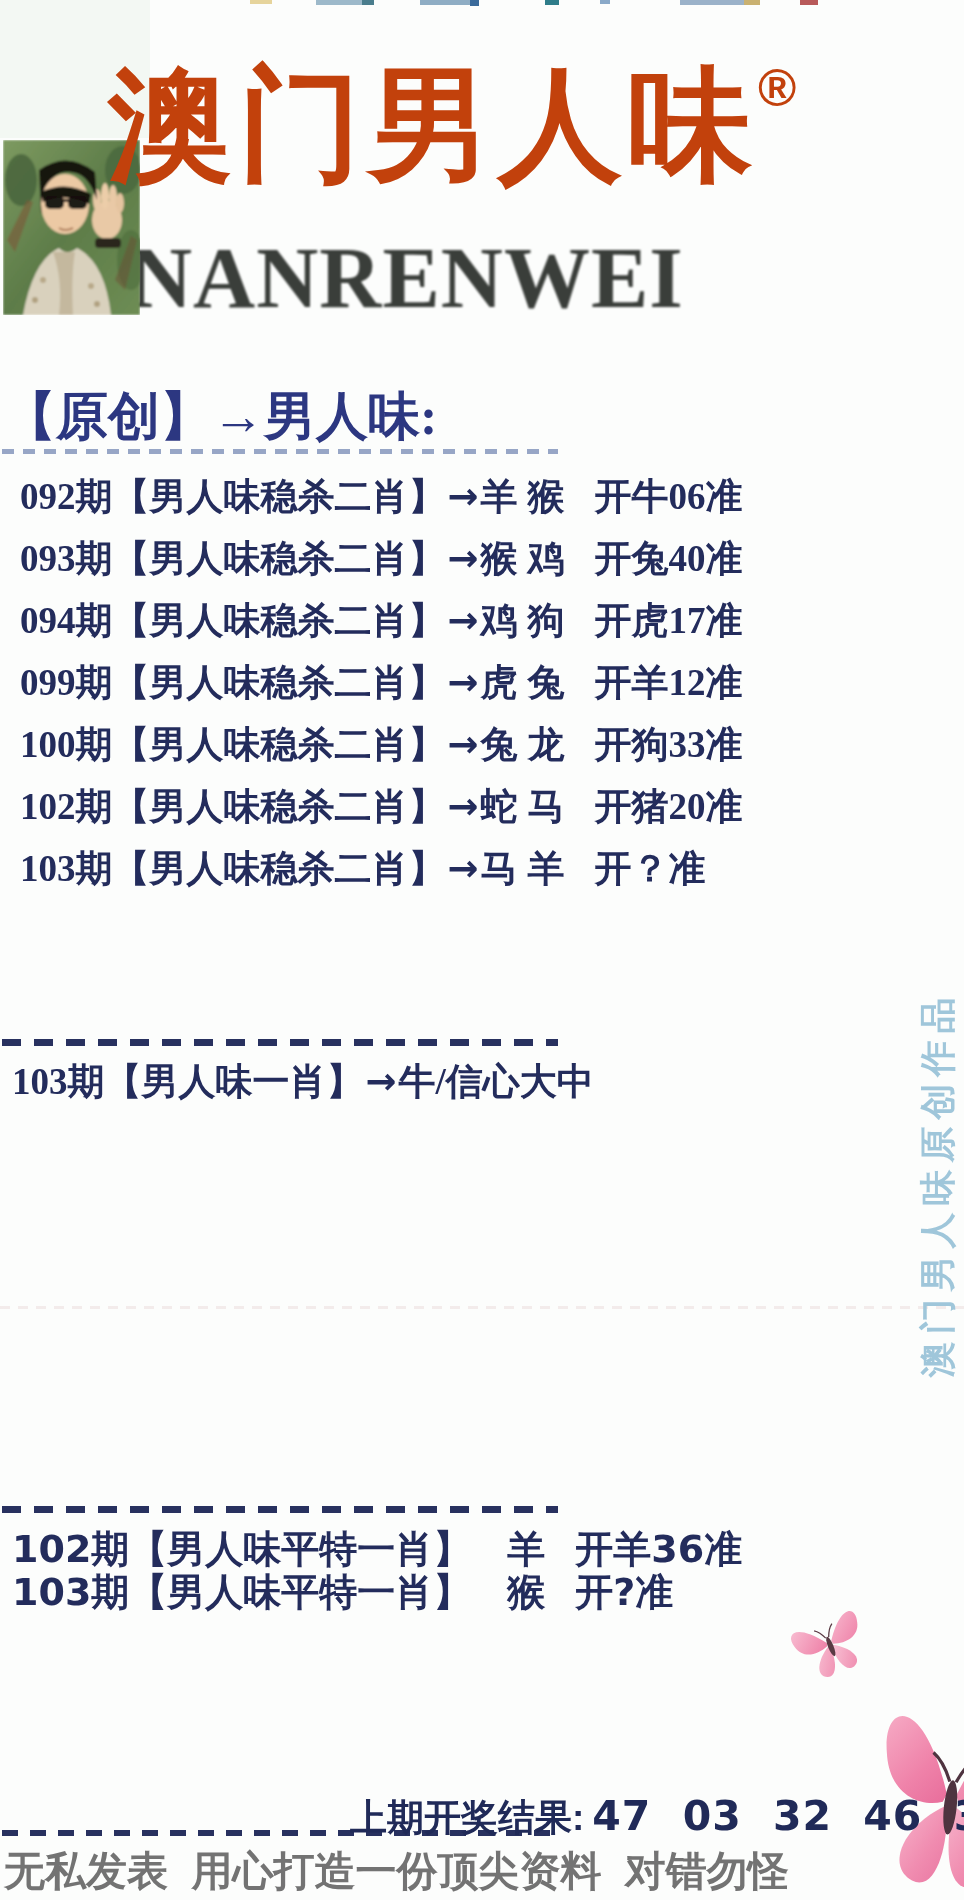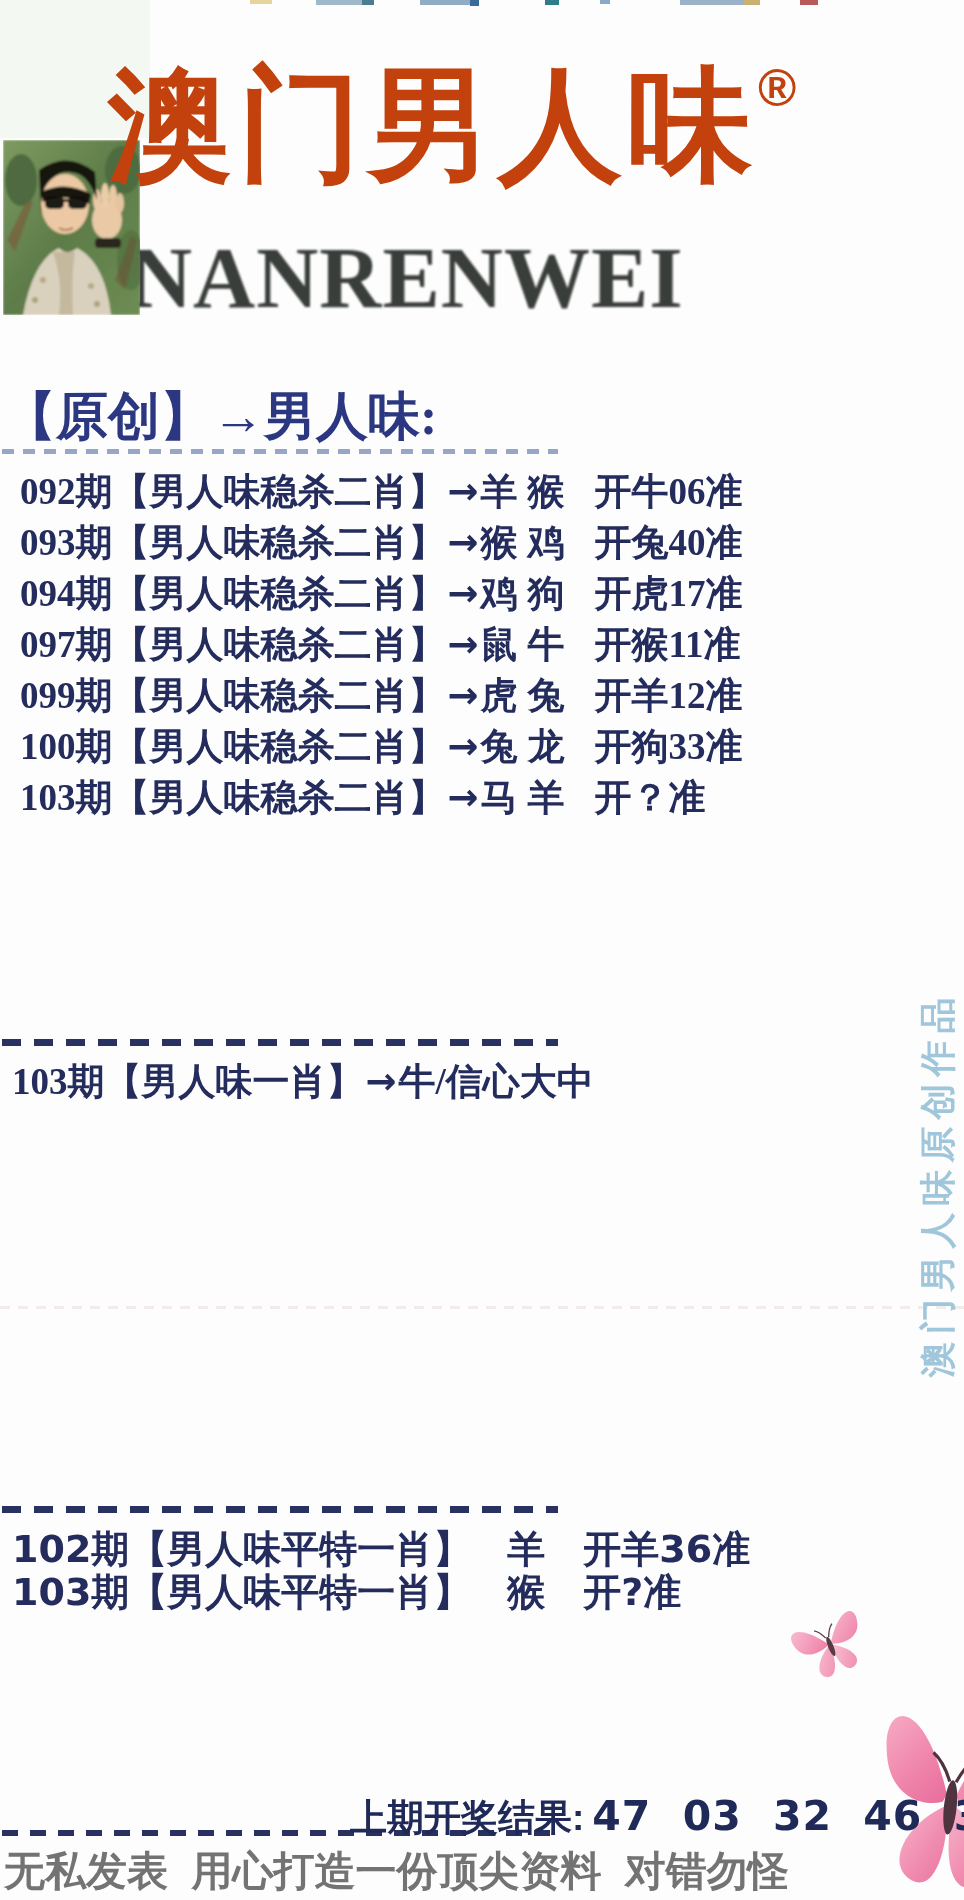--- a/index.html
+++ b/index.html
@@ -34,29 +34,29 @@
          background:repeating-linear-gradient(90deg,#28315f 0 19px,transparent 19px 32px);}
   .dash4{left:2px;top:1830px;width:560px;height:6px;z-index:1;
          background:repeating-linear-gradient(90deg,#28315f 0 16px,transparent 16px 28px);}
   .dash-faint{left:0;top:1306px;width:964px;height:3px;opacity:.5;
          background:repeating-linear-gradient(90deg,#eadada 0 10px,transparent 10px 18px);}
 
   
   .list{position:absolute;white-space:nowrap;font-weight:bold;color:#232c5c;z-index:2;}
   .list .row{display:block;}
   .serif-list{font-family:"Liberation Serif","DejaVu Serif",serif;}
-  .steady{left:20px;top:466px;font-size:37px;line-height:51px;}
+  .steady{left:20px;top:466px;font-size:37px;line-height:62px;}
   .six{left:12px;top:1060px;font-size:37px;line-height:44px;}
   .pingte{left:12px;top:1528px;font-size:38px;line-height:43px;
           font-family:"DejaVu Sans","Liberation Sans",sans-serif;}
   .steady .tip{letter-spacing:10px;}
   .result{margin-left:20px;}
   .six .result{margin-left:14px;}
   .pingte .tip{margin-left:36px;}
-  .pingte .result{margin-left:38px;}
+  .pingte .result{margin-left:30px;}
   .arrow{margin:0 2px;font-family:"DejaVu Sans",sans-serif;}
 
   
   .watermark{position:absolute;left:722px;top:1164px;width:424px;height:40px;
              transform:rotate(-90deg);font-size:36px;font-weight:bold;color:#9fc6da;
              letter-spacing:7px;text-align:center;white-space:nowrap;z-index:1;}
 
   
   .footer-draw{position:absolute;left:350px;top:1792px;font-size:37px;font-weight:bold;
                color:#202a58;z-index:3;white-space:nowrap;}
@@ -136,23 +136,23 @@
   <div class="brand-sub">NANRENWEI</div>
 
   <div class="origin">【原创】→男人味:</div>
 
   <div class="dash dash1"></div>
 
   <div class="list serif-list steady">
     <span class="row"><span>092期</span><span>【男人味稳杀二肖】</span><span class="arrow">→</span><span class="tip">羊猴</span><span class="result">开牛06准</span></span>
     <span class="row"><span>093期</span><span>【男人味稳杀二肖】</span><span class="arrow">→</span><span class="tip">猴鸡</span><span class="result">开兔40准</span></span>
     <span class="row"><span>094期</span><span>【男人味稳杀二肖】</span><span class="arrow">→</span><span class="tip">鸡狗</span><span class="result">开虎17准</span></span>
-    <span class="row"><span>097期</span><span>【男人味稳杀二肖】</span><span class="arrow">→</span><span class="tip">鼠牛</span><span class="result">开猴11准</span></span>
     <span class="row"><span>099期</span><span>【男人味稳杀二肖】</span><span class="arrow">→</span><span class="tip">虎兔</span><span class="result">开羊12准</span></span>
     <span class="row"><span>100期</span><span>【男人味稳杀二肖】</span><span class="arrow">→</span><span class="tip">兔龙</span><span class="result">开狗33准</span></span>
+    <span class="row"><span>102期</span><span>【男人味稳杀二肖】</span><span class="arrow">→</span><span class="tip">蛇马</span><span class="result">开猪20准</span></span>
     <span class="row"><span>103期</span><span>【男人味稳杀二肖】</span><span class="arrow">→</span><span class="tip">马羊</span><span class="result">开？准</span></span>
   </div>
 
   <div class="dash dash2"></div>
 
   <div class="list serif-list six">
     <span class="row"><span>103期</span><span>【男人味一肖】</span><span class="arrow">→</span><span>牛/信心大中</span><span class="result"></span></span>
   </div>
 
   <div class="watermark">澳门男人味原创作品</div>

